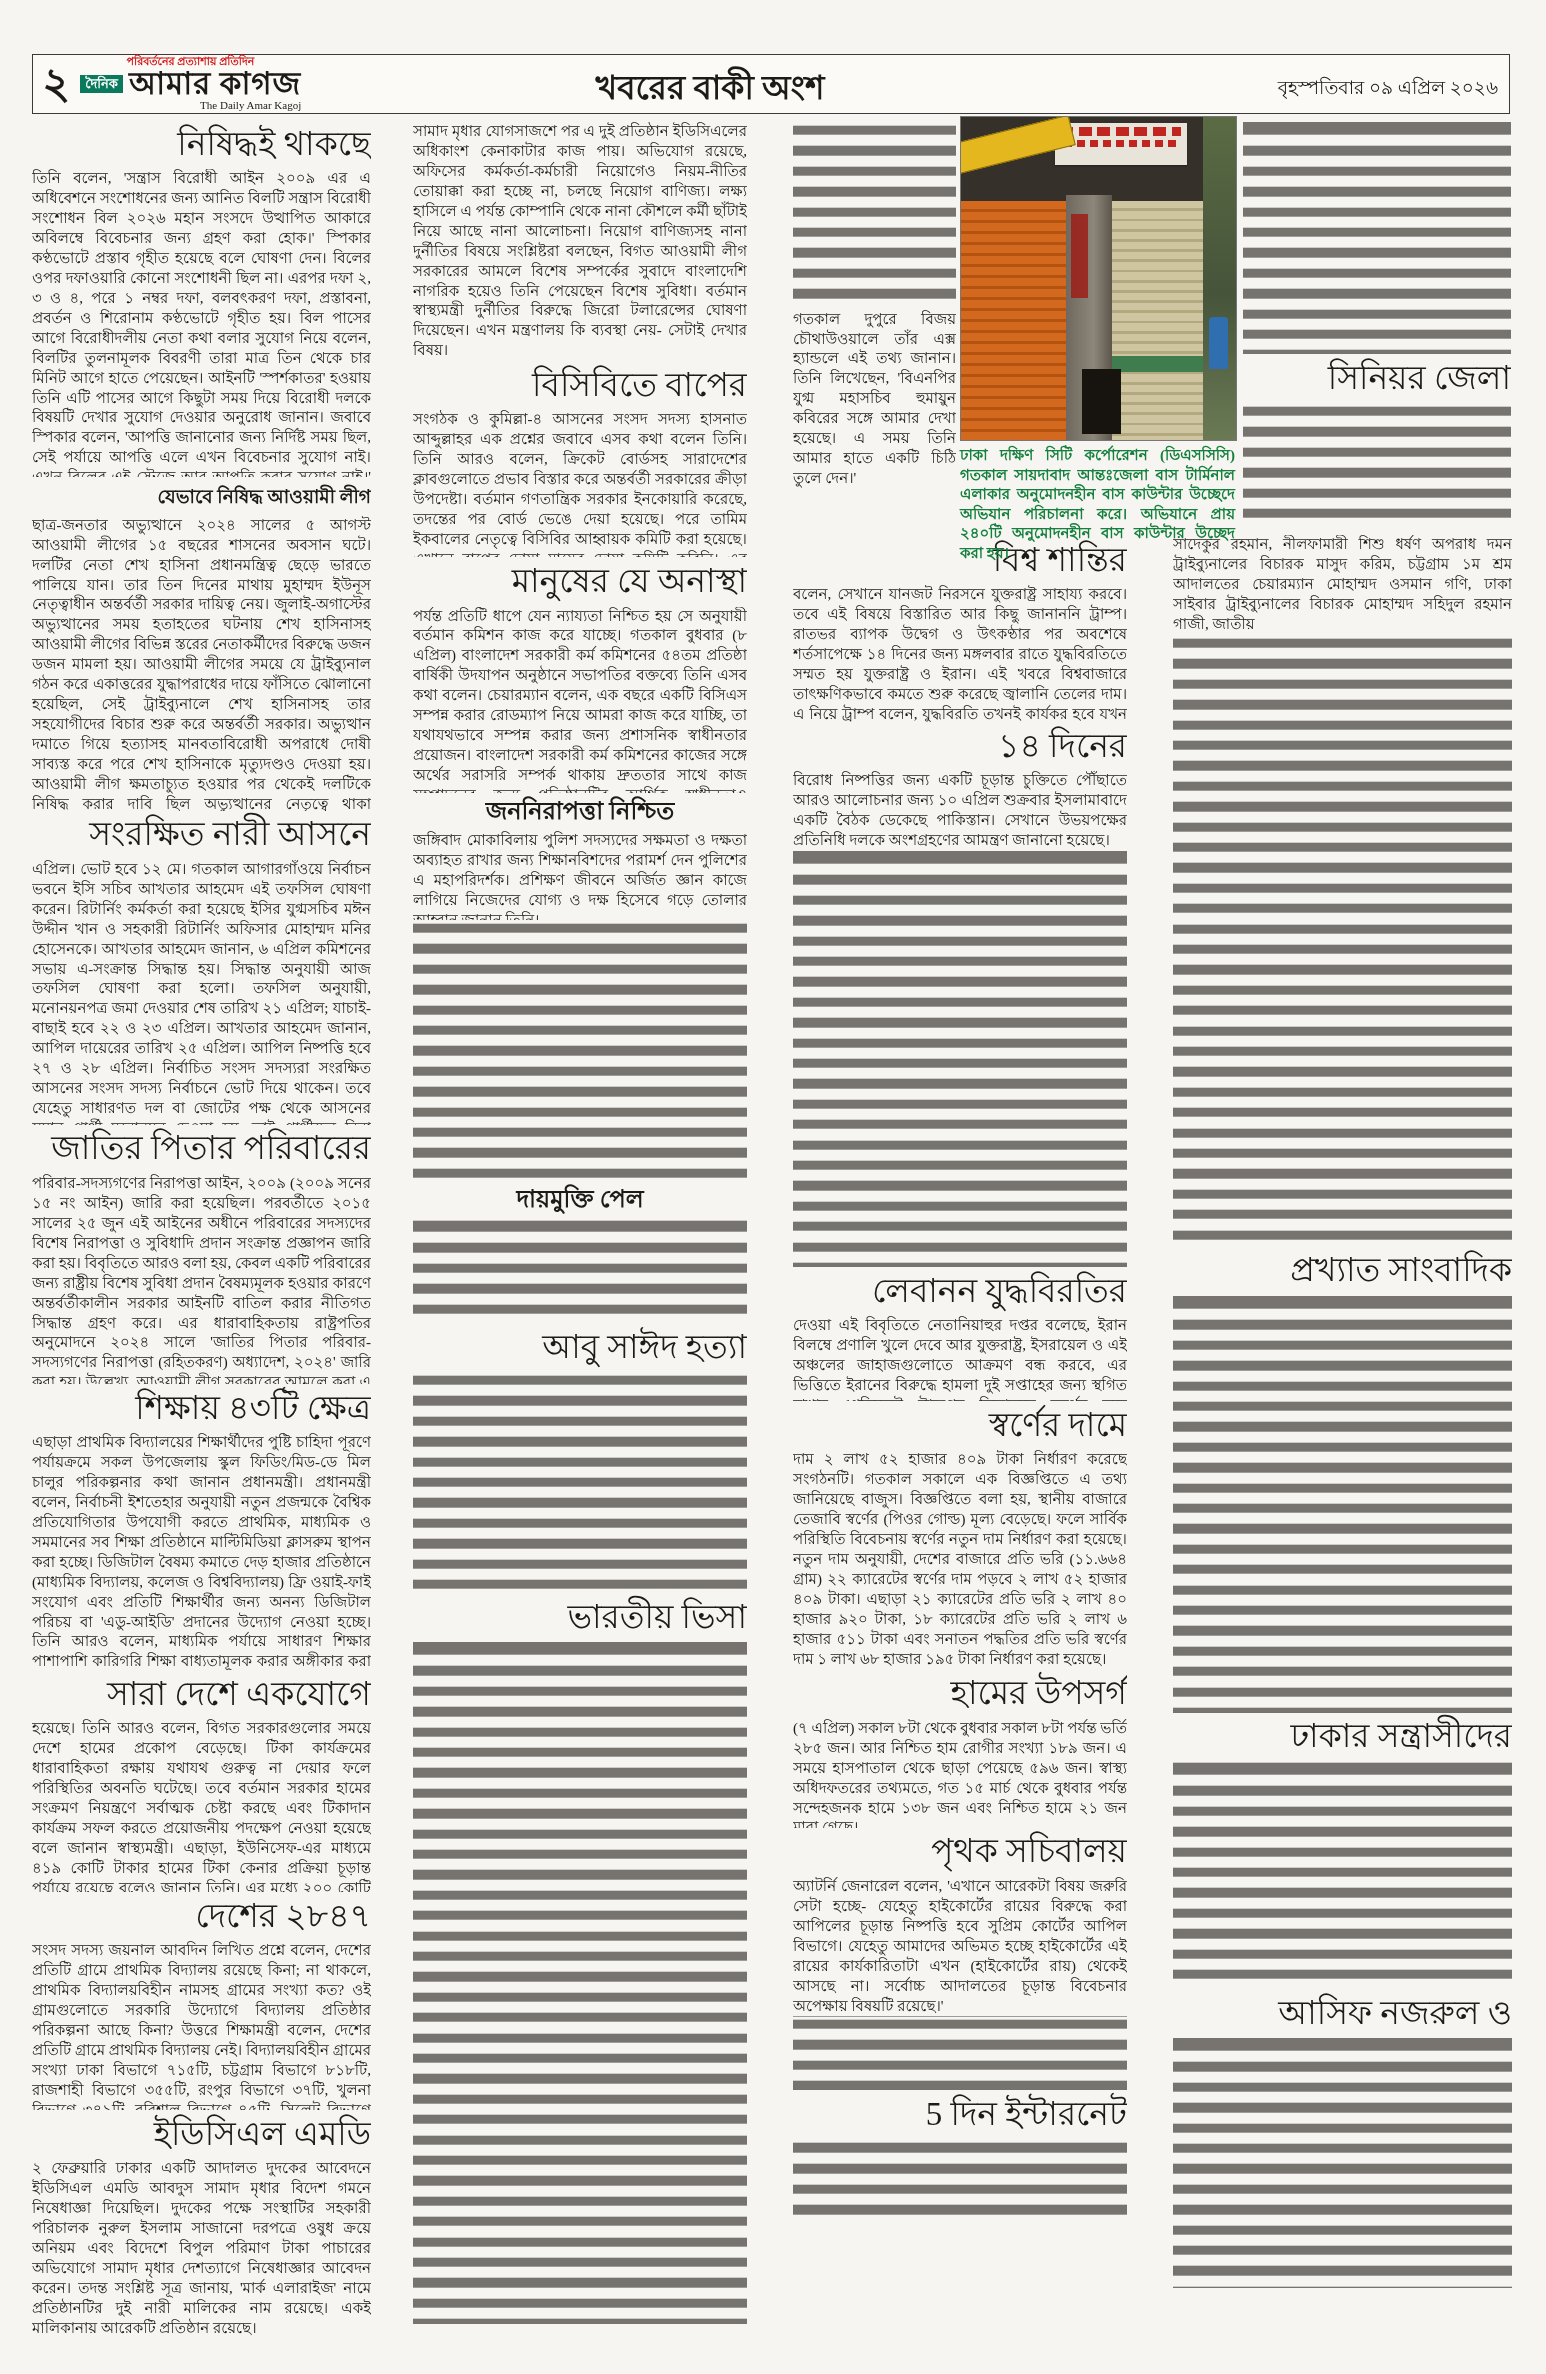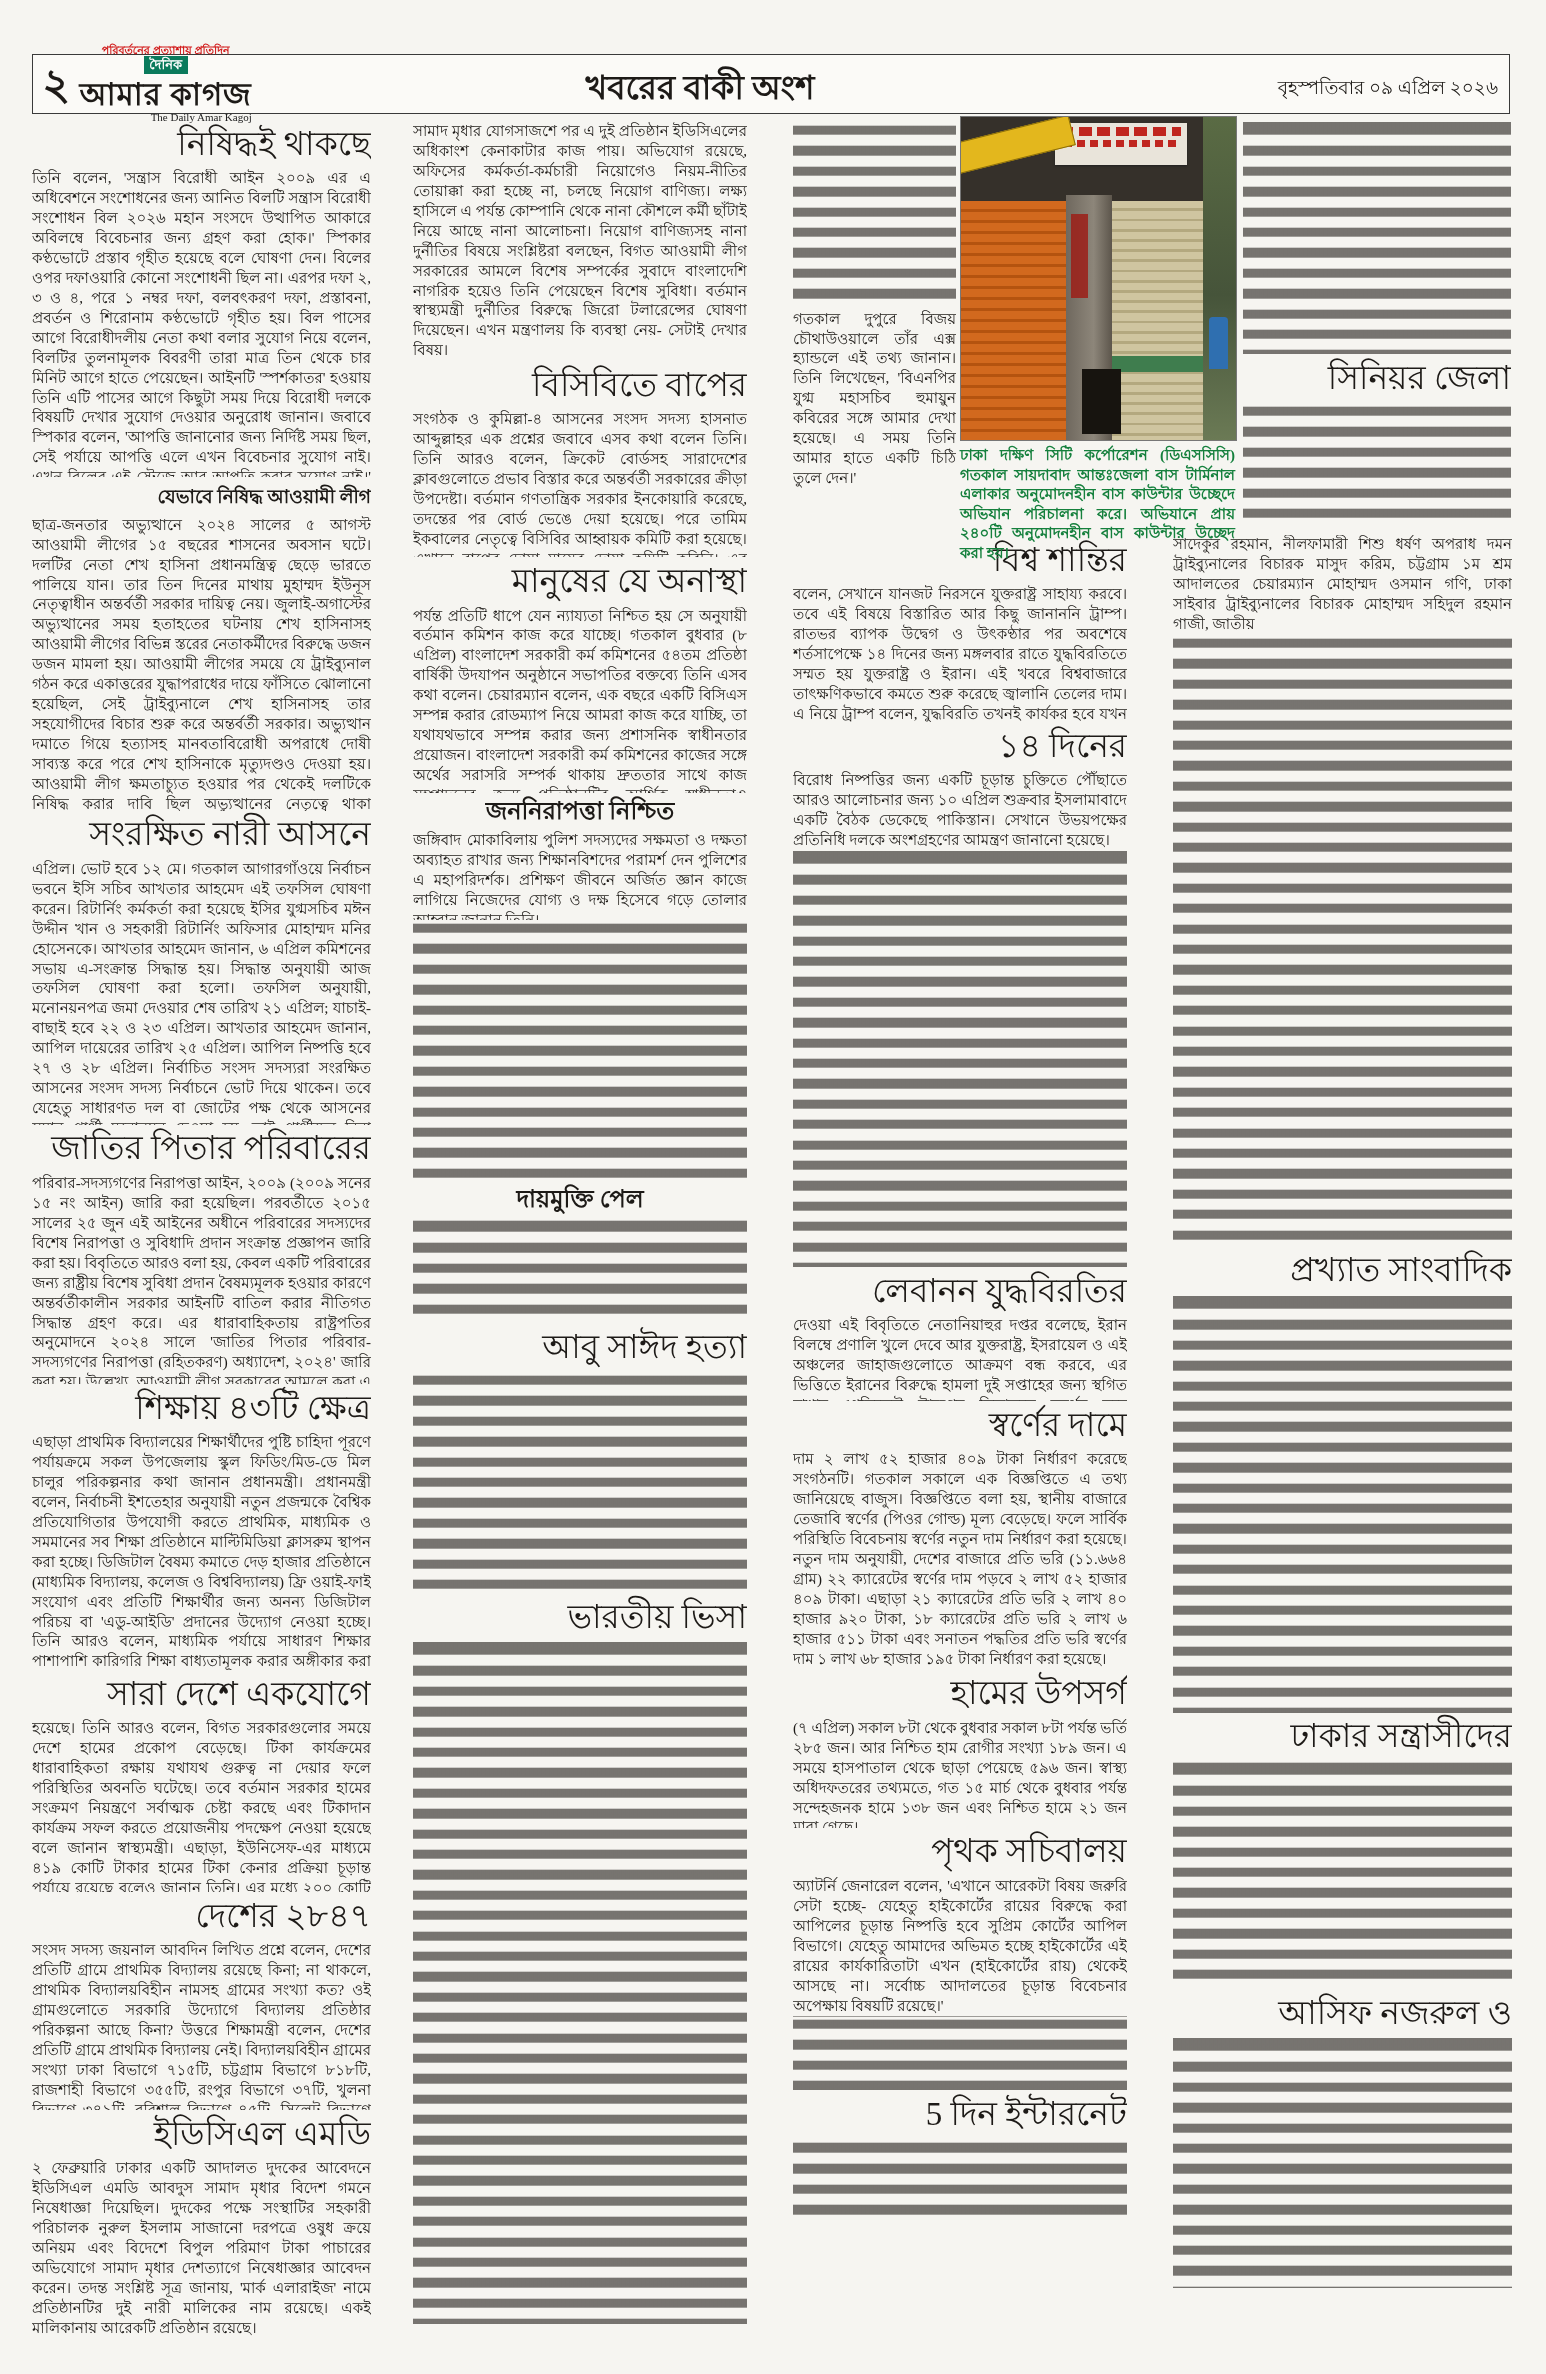--- a/index.html
+++ b/index.html
@@ -5,25 +5,25 @@
   html,body{margin:0;padding:0;background:#d8d5d0;}
   .page{position:relative;width:1546px;height:2375px;background:#f6f5f1;margin:0 auto;
         font-family:"Liberation Serif","DejaVu Serif",serif;color:#1d1a17;overflow:hidden;}
   
   .masthead{position:absolute;left:32px;top:54px;width:1476px;height:58px;border:1.9px solid #3a3a3a;
             background:#fbfaf7;display:flex;align-items:center;}
   .mh-left{display:flex;align-items:center;gap:9.3px;padding-left:9.3px;width:399px;}
   .page-num{font-size:43px;font-weight:bold;line-height:1;}
   .logo{display:flex;flex-direction:column;line-height:1.05;}
   .tagline{color:#d11a1a;font-size:11px;font-weight:bold;text-align:center;}
-  .logo-row{display:flex;align-items:center;gap:5.6px;flex-direction:column;}
+  .logo-row{display:flex;align-items:center;gap:5.6px;}
   .dainik{background:#0a7a5c;color:#fff;font-size:13px;font-weight:bold;padding:1.9px 5.6px;}
   .paper-title{font-size:31px;font-weight:bold;letter-spacing:0.9px;}
   .eng{font-size:11px;text-align:right;color:#222;}
-  .section-title{position:absolute;left:486px;width:362px;text-align:center;font-size:33px;font-weight:bold;top:7.4px;}
+  .section-title{position:absolute;left:496px;width:362px;text-align:center;font-size:33px;font-weight:bold;top:7.4px;}
   .mh-date{position:absolute;right:11px;top:18.6px;font-size:18.6px;}
   
   .col{position:absolute;top:122px;height:2228px;overflow:hidden;}
   .art{margin:0 0 5.6px 0;}
   .h-lg{font-size:33px;font-weight:normal;text-align:right;margin:3.7px 0 5.6px;line-height:1.15;}
   .h-md{font-size:24px;font-weight:bold;text-align:center;margin:3.7px 0 5.6px;line-height:1.15;}
   .h-sm{font-size:18.6px;font-weight:bold;text-align:right;margin:1.9px 0 1.9px;}
   .body{font-size:15px;line-height:1.33;text-align:justify;overflow:hidden;word-break:break-word;}
   .sim{background:repeating-linear-gradient(to bottom,rgba(40,36,32,.62) 0 9.3px,transparent 9.3px 20.4px);
        background-position:0 3.7px;margin-bottom:5.6px;}

